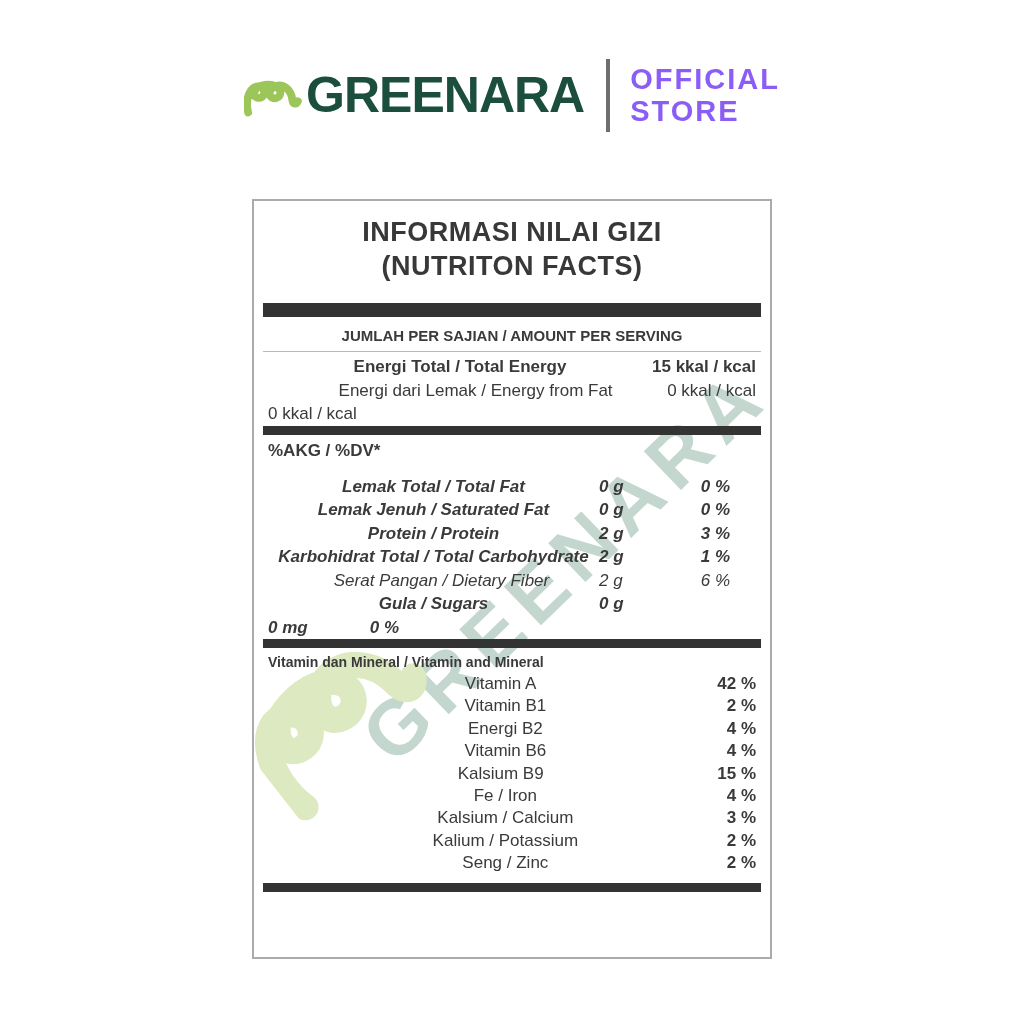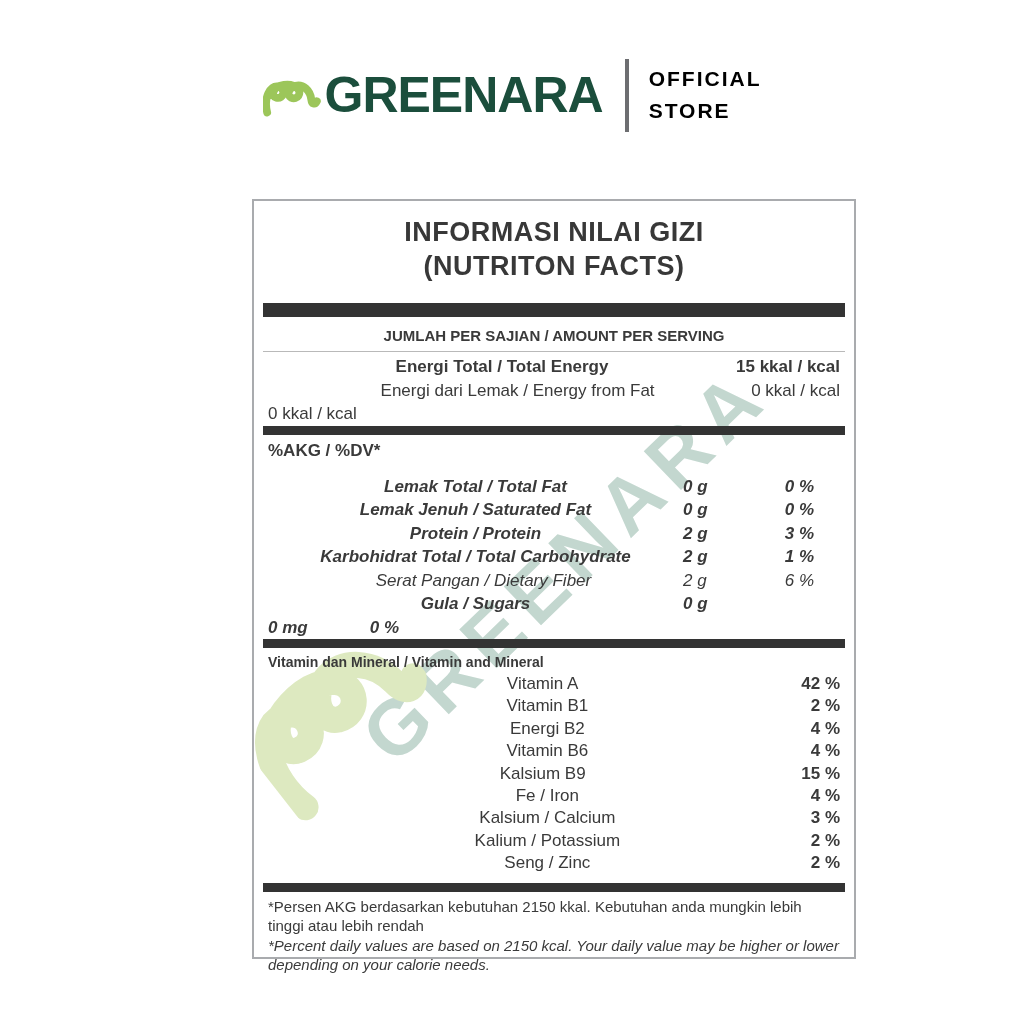--- a/index.html
+++ b/index.html
@@ -20,26 +20,26 @@
     position:absolute; left:238px; top:628px; width:190px; height:160px;
     transform:rotate(-38deg); z-index:1;
   }
 
   
   .brand { position:absolute; top:55px; left:0; width:1024px; height:80px;
     display:flex; justify-content:center; align-items:center; z-index:2; }
   .brand-icon { width:58px; height:46px; margin-right:4px; margin-top:-2px; }
   .brand-word { font-size:50px; font-weight:800; letter-spacing:-1px; color:#1b4e3c; }
   .brand-divider { width:4px; height:73px; background:#6d6e71; margin:0 20px 0 22px; }
-  .brand-store { font-size:21px; font-weight:700; color:#000000;
+  .brand-store { font-size:29px; font-weight:700; color:#8b5cf6;
     letter-spacing:2px; line-height:32px; }
 
   
   .panel {
-    position:absolute; left:252px; top:199px; width:604px; height:760px;
+    position:absolute; left:252px; top:199px; width:520px; height:760px;
     border:2px solid #a9abae; padding:0 9px; z-index:2; background:transparent;
   }
   .title { margin-top:14px; text-align:center; font-size:27px; line-height:34px;
     font-weight:700; letter-spacing:0.5px; color:#383838; }
   .bar { height:14px; background:#333333; margin-top:20px; }
   .bar.thin { height:9px; margin-top:0; }
   .serving-hdr { margin-top:8px; padding:0 5px; font-size:15px; font-weight:700; line-height:21px;text-align:center; }
   .hairline { height:1px; background:#b9b9b9; margin-top:5px; }
 
   .rows { margin-top:3px; }
@@ -195,19 +195,15 @@
         <span class="val">2 %</span>
       </div>
       <div class="vrow">
         <span class="lbl">Seng / Zinc</span>
         <span class="val">2 %</span>
       </div>
     </div>
 
     <div class="bar thin above-foot"></div>
 
-    <div class="footnotes">
-      <div class="foot-id">*Persen AKG berdasarkan kebutuhan 2150 kkal. Kebutuhan anda mungkin lebih tinggi atau lebih rendah</div>
-      <div class="foot-en">*Percent daily values are based on 2150 kcal. Your daily value may be higher or lower depending on your calorie needs.</div>
-    </div>
   </section>
 
 </div>
 
 </body></html>

